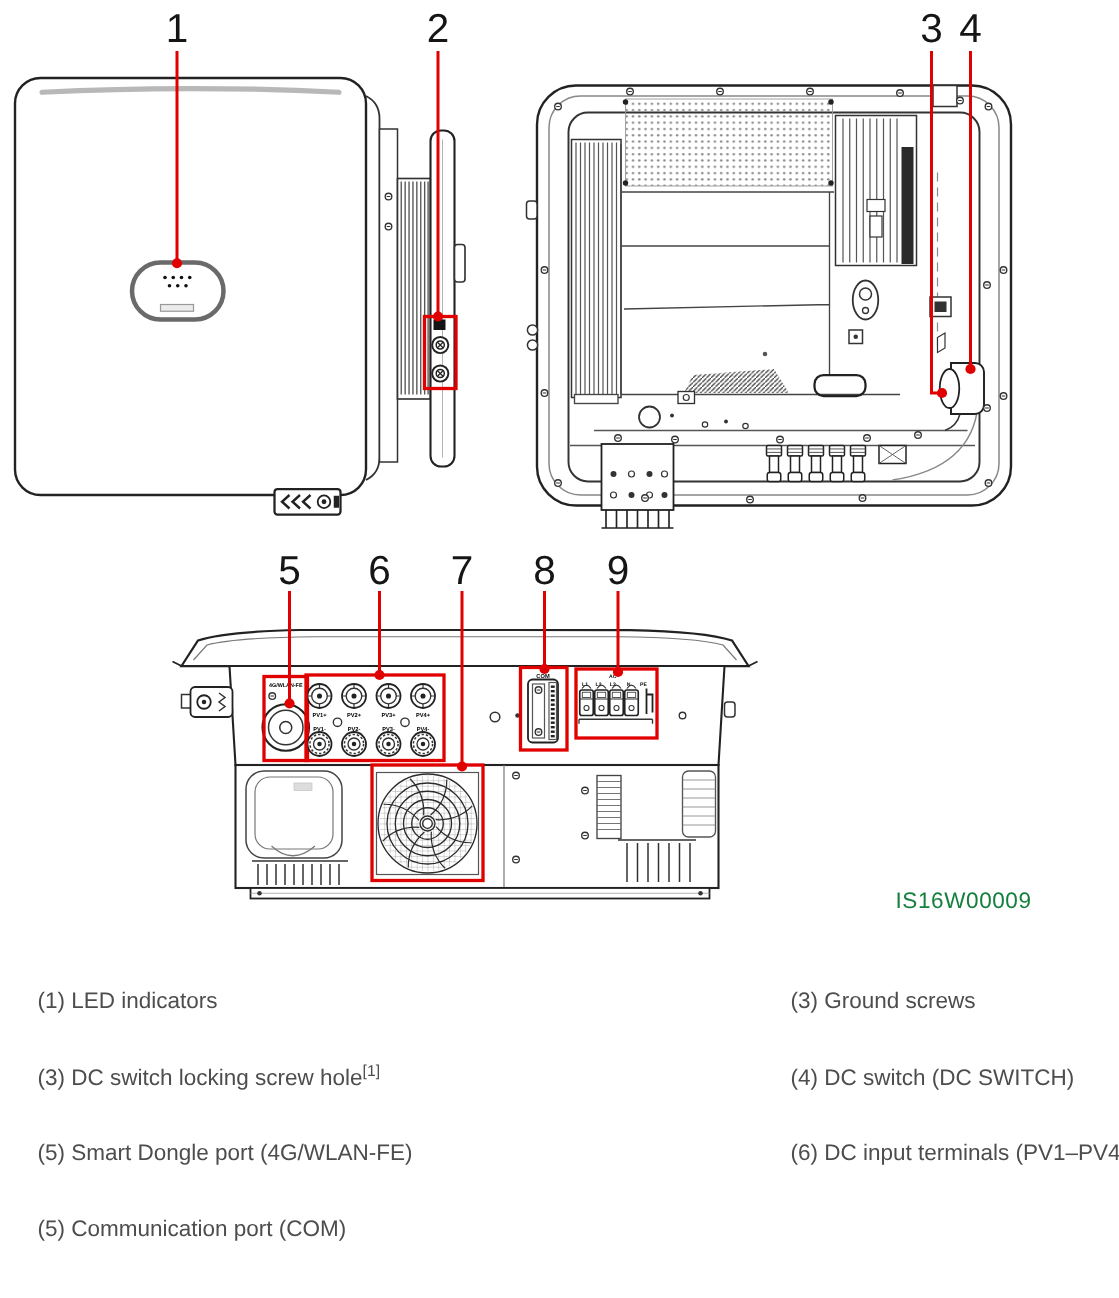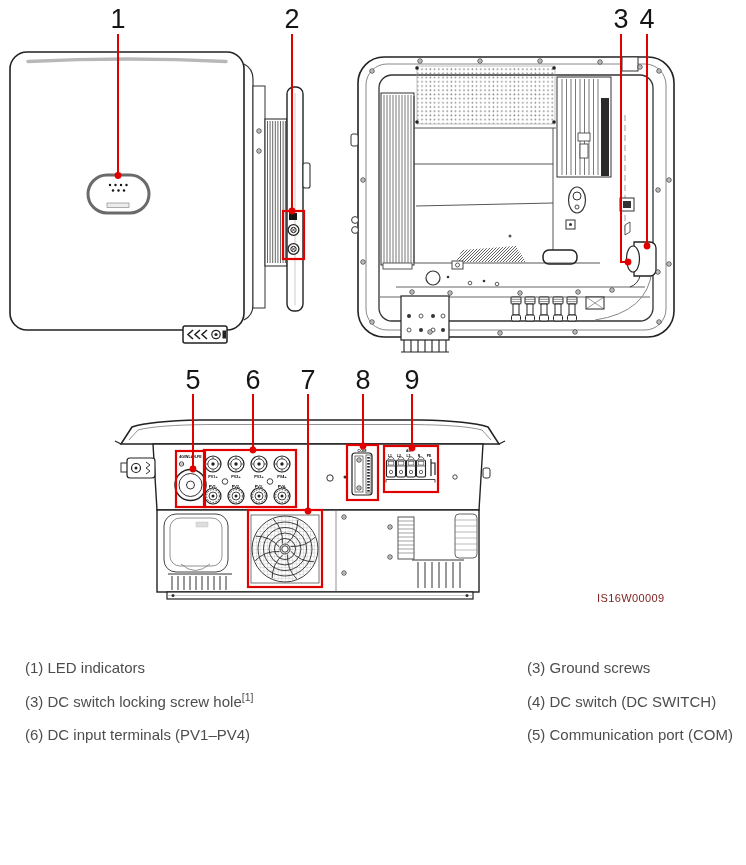--- a/index.html
+++ b/index.html
@@ -9,28 +9,28 @@
   }
   .diagram { position:absolute; left:0; top:0; }
   svg text { font-family:"Liberation Sans", sans-serif; }
   .num { font-size:27px; fill:#151515; text-anchor:middle; }
   .red-line { stroke:#e10000; stroke-width:2; fill:none; }
   .red-box  { stroke:#e10000; stroke-width:2.2; fill:none; }
   .red-dot  { fill:#e10000; }
   .tl { font-weight:bold; fill:#000; text-anchor:middle; }
   .legend {
     position:absolute; left:25px; top:659px; display:grid;
-    grid-template-columns:502px 200px; row-gap:16px;
+    grid-template-columns:502px 200px; row-gap:33px;
     font-size:15px; line-height:17.5px; color:#4d4d4d;
   }
   .legend-item { white-space:nowrap; }
   .legend-item sup { font-size:10.5px; line-height:0; }
   .figure-code {
     position:absolute; left:597px; top:592px;
-    font-size:11px; color:#7f1d1d; letter-spacing:.4px;
+    font-size:15px; color:#15803d; letter-spacing:.4px;
   }
 </style>
 </head>
 <body>
 
 <div class="page">
 
 <svg class="diagram" width="746" height="630" viewBox="0 0 746 630">
   <defs>
     <pattern id="dots" width="4.2" height="4.2" patternUnits="userSpaceOnUse">
@@ -432,17 +432,18 @@
   </g>
 </svg>
 
 <div class="figure-code">IS16W00009</div>
 
 <div class="legend">
   <div class="legend-item"><span>(1) LED indicators</span></div>
   <div class="legend-item"><span>(3) Ground screws</span></div>
   <div class="legend-item"><span>(3) DC switch locking screw hole</span><sup>[1]</sup></div>
   <div class="legend-item"><span>(4) DC switch (DC SWITCH)</span></div>
+  <div class="legend-item"><span>(5) Smart Dongle port (4G/WLAN-FE)</span></div>
   <div class="legend-item"><span>(6) DC input terminals (PV1–PV4)</span></div>
   <div class="legend-item"><span>(5) Communication port (COM)</span></div>
 </div>
 
 </div>
 
 </body></html>

